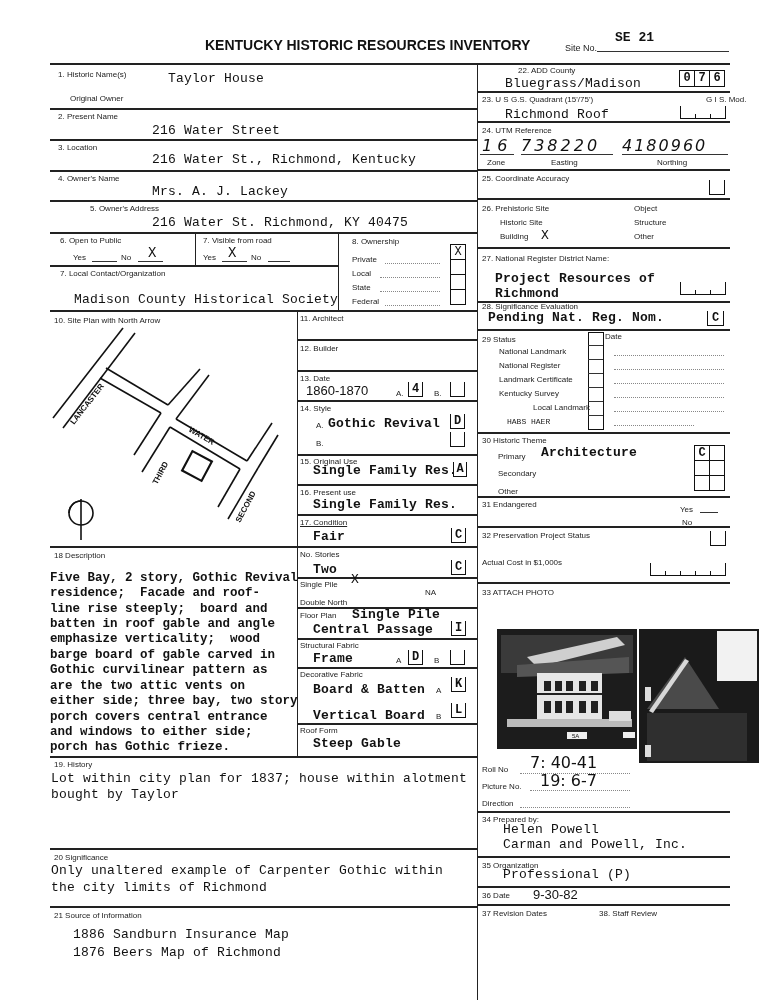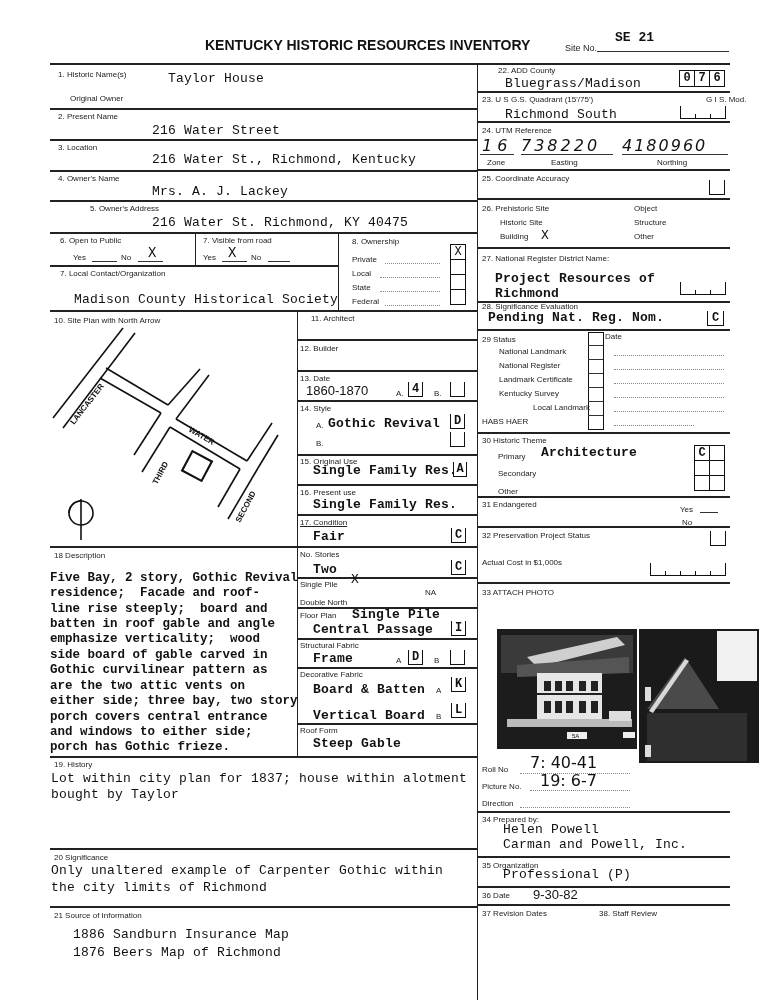--- a/index.html
+++ b/index.html
@@ -118,21 +118,21 @@
     <path d="M19 188 A12 12 0 0 1 31 176" stroke-width="1.6"></path>
   </g>
   <g font-family="Liberation Sans, sans-serif" font-size="8" font-weight="bold" fill="#111">
     <text transform="translate(24 100) rotate(-52)">LANCASTER</text>
     <text transform="translate(138 106) rotate(30)">WATER</text>
     <text transform="translate(107 160) rotate(-62)">THIRD</text>
     <text transform="translate(190 198) rotate(-62)">SECOND</text>
   </g>
 </svg>
 
-<div class="lbl" style="left:300px;top:314px;margin-left:11px;">11. Architect</div>
+<div class="lbl" style="left:300px;top:314px;">11. Architect</div>
 <div class="hline" style="left:297px;top:339px;width:180px;"></div>
 
 <div class="lbl" style="left:300px;top:344px;">12. Builder</div>
 <div class="hline" style="left:297px;top:370px;width:180px;"></div>
 
 <div class="lbl" style="left:300px;top:374px;">13. Date</div>
 <div class="abs" style="left:306px;top:383px;font-size:13px;font-family:'Liberation Sans',sans-serif;">1860-1870</div>
 <div class="lbl" style="left:396px;top:389px;">A.</div>
 <div class="bracket" style="left:408px;top:382px;width:13px;">4</div>
 <div class="lbl" style="left:434px;top:389px;">B.</div>
@@ -162,21 +162,21 @@
 <div class="hline" style="left:50px;top:546px;width:427px;"></div>
 
 <div class="lbl" style="left:54px;top:551px;">18 Description</div>
 <div class="vline" style="left:297px;top:546px;height:212px;"></div>
 <div>
   <div class="desc" style="left:50px;top:569px;">Five Bay, 2 story, Gothic Revival</div>
   <div class="desc" style="left:50px;top:584px;">residence;  Facade and roof-</div>
   <div class="desc" style="left:50px;top:600px;">line rise steeply;  board and</div>
   <div class="desc" style="left:50px;top:615px;">batten in roof gable and angle</div>
   <div class="desc" style="left:50px;top:630px;">emphasize verticality;  wood</div>
-  <div class="desc" style="left:50px;top:646px;">side board of gable carved in</div>
+  <div class="desc" style="left:50px;top:646px;">barge board of gable carved in</div>
   <div class="desc" style="left:50px;top:661px;">Gothic curvilinear pattern as</div>
   <div class="desc" style="left:50px;top:677px;">are the two attic vents on</div>
   <div class="desc" style="left:50px;top:692px;">either side; three bay, two story</div>
   <div class="desc" style="left:50px;top:708px;">porch covers central entrance</div>
   <div class="desc" style="left:50px;top:723px;">and windows to either side;</div>
   <div class="desc" style="left:50px;top:738px;">porch has Gothic frieze.</div>
 </div>
 
 <div class="lbl" style="left:300px;top:550px;">No. Stories</div>
 <div class="tw" style="left:313px;top:562px;">Two</div>
@@ -222,30 +222,30 @@
 
 <div class="lbl" style="left:54px;top:853px;">20 Significance</div>
 <div class="tw tw-reg" style="left:51px;top:863px;">Only unaltered example of Carpenter Gothic within</div>
 <div class="tw tw-reg" style="left:51px;top:880px;">the city limits of Richmond</div>
 <div class="hline" style="left:50px;top:906px;width:427px;"></div>
 
 <div class="lbl" style="left:54px;top:911px;">21 Source of Information</div>
 <div class="tw tw-reg" style="left:73px;top:927px;">1886 Sandburn Insurance Map</div>
 <div class="tw tw-reg" style="left:73px;top:945px;">1876 Beers Map of Richmond</div>
 
-<div class="lbl" style="left:482px;top:66px;padding-left:16px;">22. ADD County</div>
+<div class="lbl" style="left:502px;top:66px;padding-left:16px;">22. ADD County</div>
 <div class="tw tw-reg" style="left:505px;top:76px;">Bluegrass/Madison</div>
 <div class="code-box" style="left:679px;top:70px;width:14px;">0</div>
 <div class="code-box" style="left:694px;top:70px;width:14px;">7</div>
 <div class="code-box" style="left:709px;top:70px;width:14px;">6</div>
 <div class="hline" style="left:477px;top:91px;width:253px;"></div>
 
 <div class="lbl" style="left:482px;top:95px;">23. U S G.S. Quadrant (15'/75')</div>
 <div class="lbl" style="left:678px;top:95px;margin-left:28px;">G I S. Mod.</div>
-<div class="tw tw-reg" style="left:505px;top:107px;">Richmond South</div>
+<div class="tw tw-reg" style="left:505px;top:107px;">Richmond Roof</div>
 <div class="tick-box" style="left:680px;top:106px;width:44px;">
     <span style="left:14px"></span>
     <span style="left:29px"></span>
   </div>
 <div class="hline" style="left:477px;top:121px;width:253px;"></div>
 
 <div class="lbl" style="left:482px;top:126px;">24. UTM Reference</div>
 <div class="hand" style="left:482px;top:136px;letter-spacing:5px;">16</div>
 <div class="hand" style="left:521px;top:136px;letter-spacing:3px;">738220</div>
 <div class="hand" style="left:622px;top:136px;letter-spacing:2px;">4180960</div>
@@ -295,21 +295,21 @@
 <div class="dots" style="left:614px;top:369px;width:110px;"></div>
 <div class="lbl" style="left:499px;top:375px;">Landmark Certificate</div>
 <div class="hthin" style="left:588px;top:373px;width:15px;"></div>
 <div class="dots" style="left:614px;top:383px;width:110px;"></div>
 <div class="lbl" style="left:499px;top:389px;">Kentucky Survey</div>
 <div class="hthin" style="left:588px;top:387px;width:15px;"></div>
 <div class="dots" style="left:614px;top:397px;width:110px;"></div>
 <div class="lbl" style="left:499px;top:403px;padding-left:34px;">Local Landmark</div>
 <div class="hthin" style="left:588px;top:401px;width:15px;"></div>
 <div class="dots" style="left:614px;top:411px;width:110px;"></div>
-<div class="lbl" style="left:482px;top:417px;">HABS HAER</div>
+<div class="lbl" style="left:507px;top:417px;font-family:Liberation Mono, monospace;">HABS HAER</div>
 <div class="hthin" style="left:588px;top:415px;width:15px;"></div>
 <div class="dots" style="left:614px;top:425px;width:80px;"></div>
 <div class="hline" style="left:477px;top:432px;width:253px;"></div>
 
 <div class="lbl" style="left:482px;top:436px;">30 Historic Theme</div>
 <div class="lbl" style="left:498px;top:452px;">Primary</div>
 <div class="tw" style="left:541px;top:445px;">Architecture</div>
 <div class="lbl" style="left:498px;top:469px;">Secondary</div>
 <div class="lbl" style="left:498px;top:487px;">Other</div>
 <div class="sq" style="left:694px;top:445px;font-weight:bold;">C</div>

